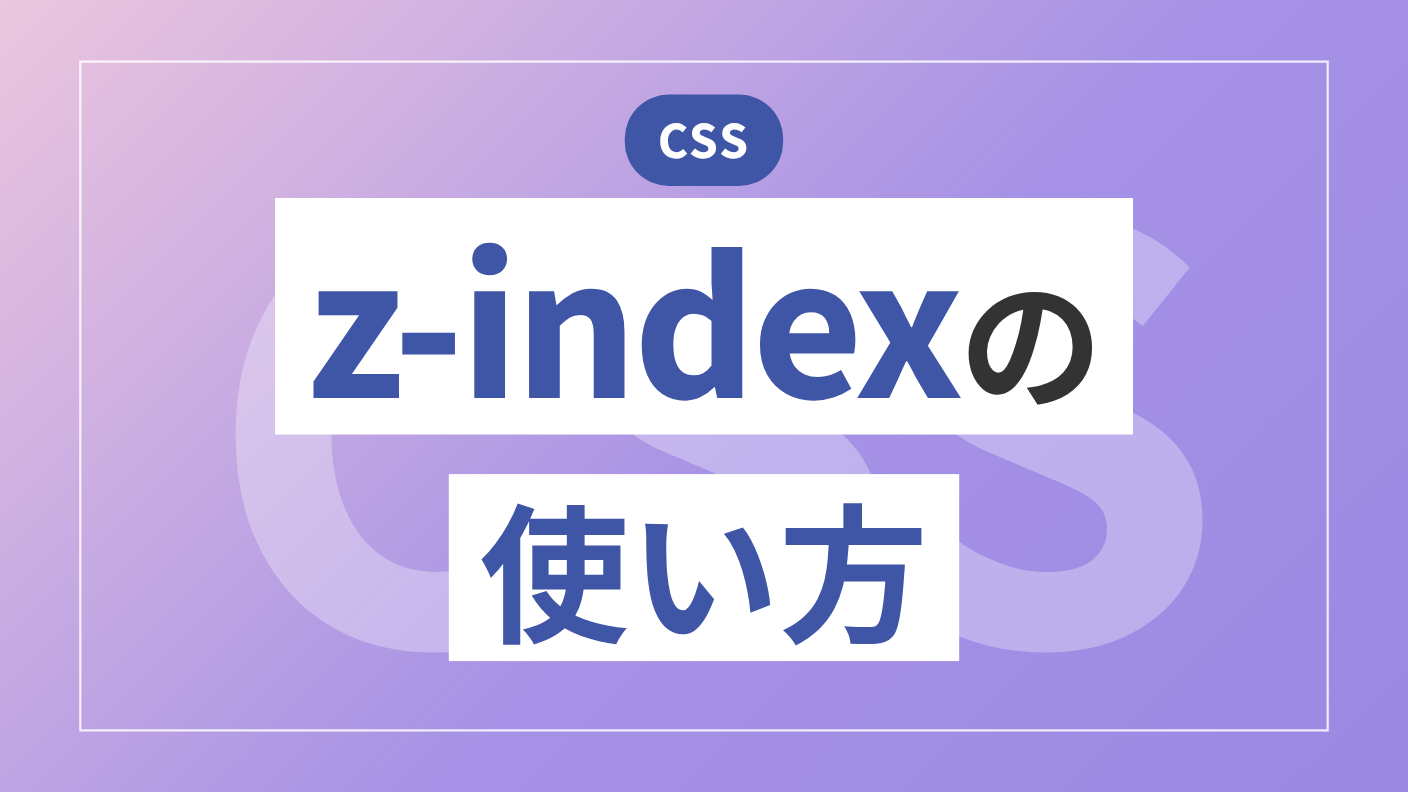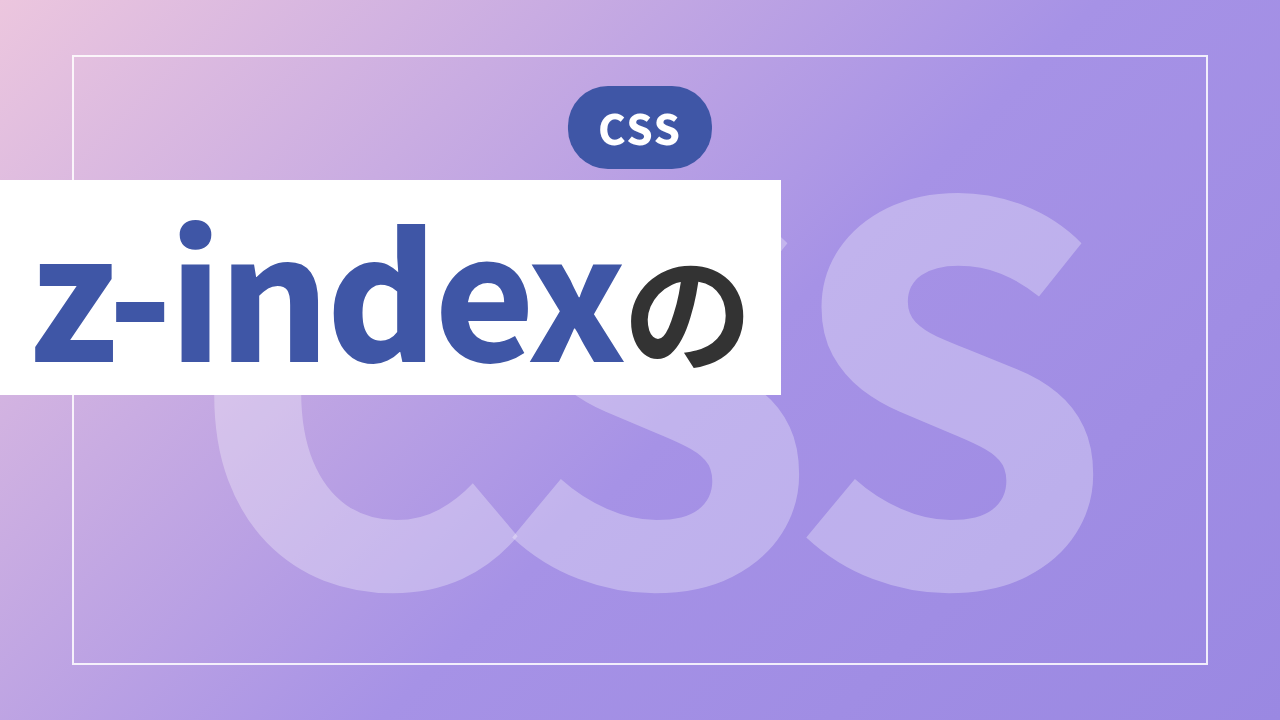--- a/index.html
+++ b/index.html
@@ -44,21 +44,21 @@
     padding: 10px 30px 12px;
     border-radius: 40px;
     z-index: 20;
   }
   .title-wrap {
     position: absolute;
     top: 180px;
     left: 0;
     right: 0;
     display: flex;
-    flex-direction: row;
+    flex-direction: column;
     align-items: center;
     gap: 36px;
     z-index: 15;
   }
   .title-line {
     background: #ffffff;
     padding: 0 28px;
     line-height: 1.25;
     display: inline-flex;
     align-items: baseline;
@@ -96,16 +96,19 @@
 
   <div class="frame"></div>
 
   <div class="badge">CSS</div>
 
   <div class="title-wrap">
     <div class="title-line">
       <span class="t-main">z-index</span>
       <span class="t-sub">の</span>
     </div>
+    <div class="title-line">
+      <span class="t-jp">使い方</span>
+    </div>
   </div>
 
 
 </div>
 
 </body></html>

